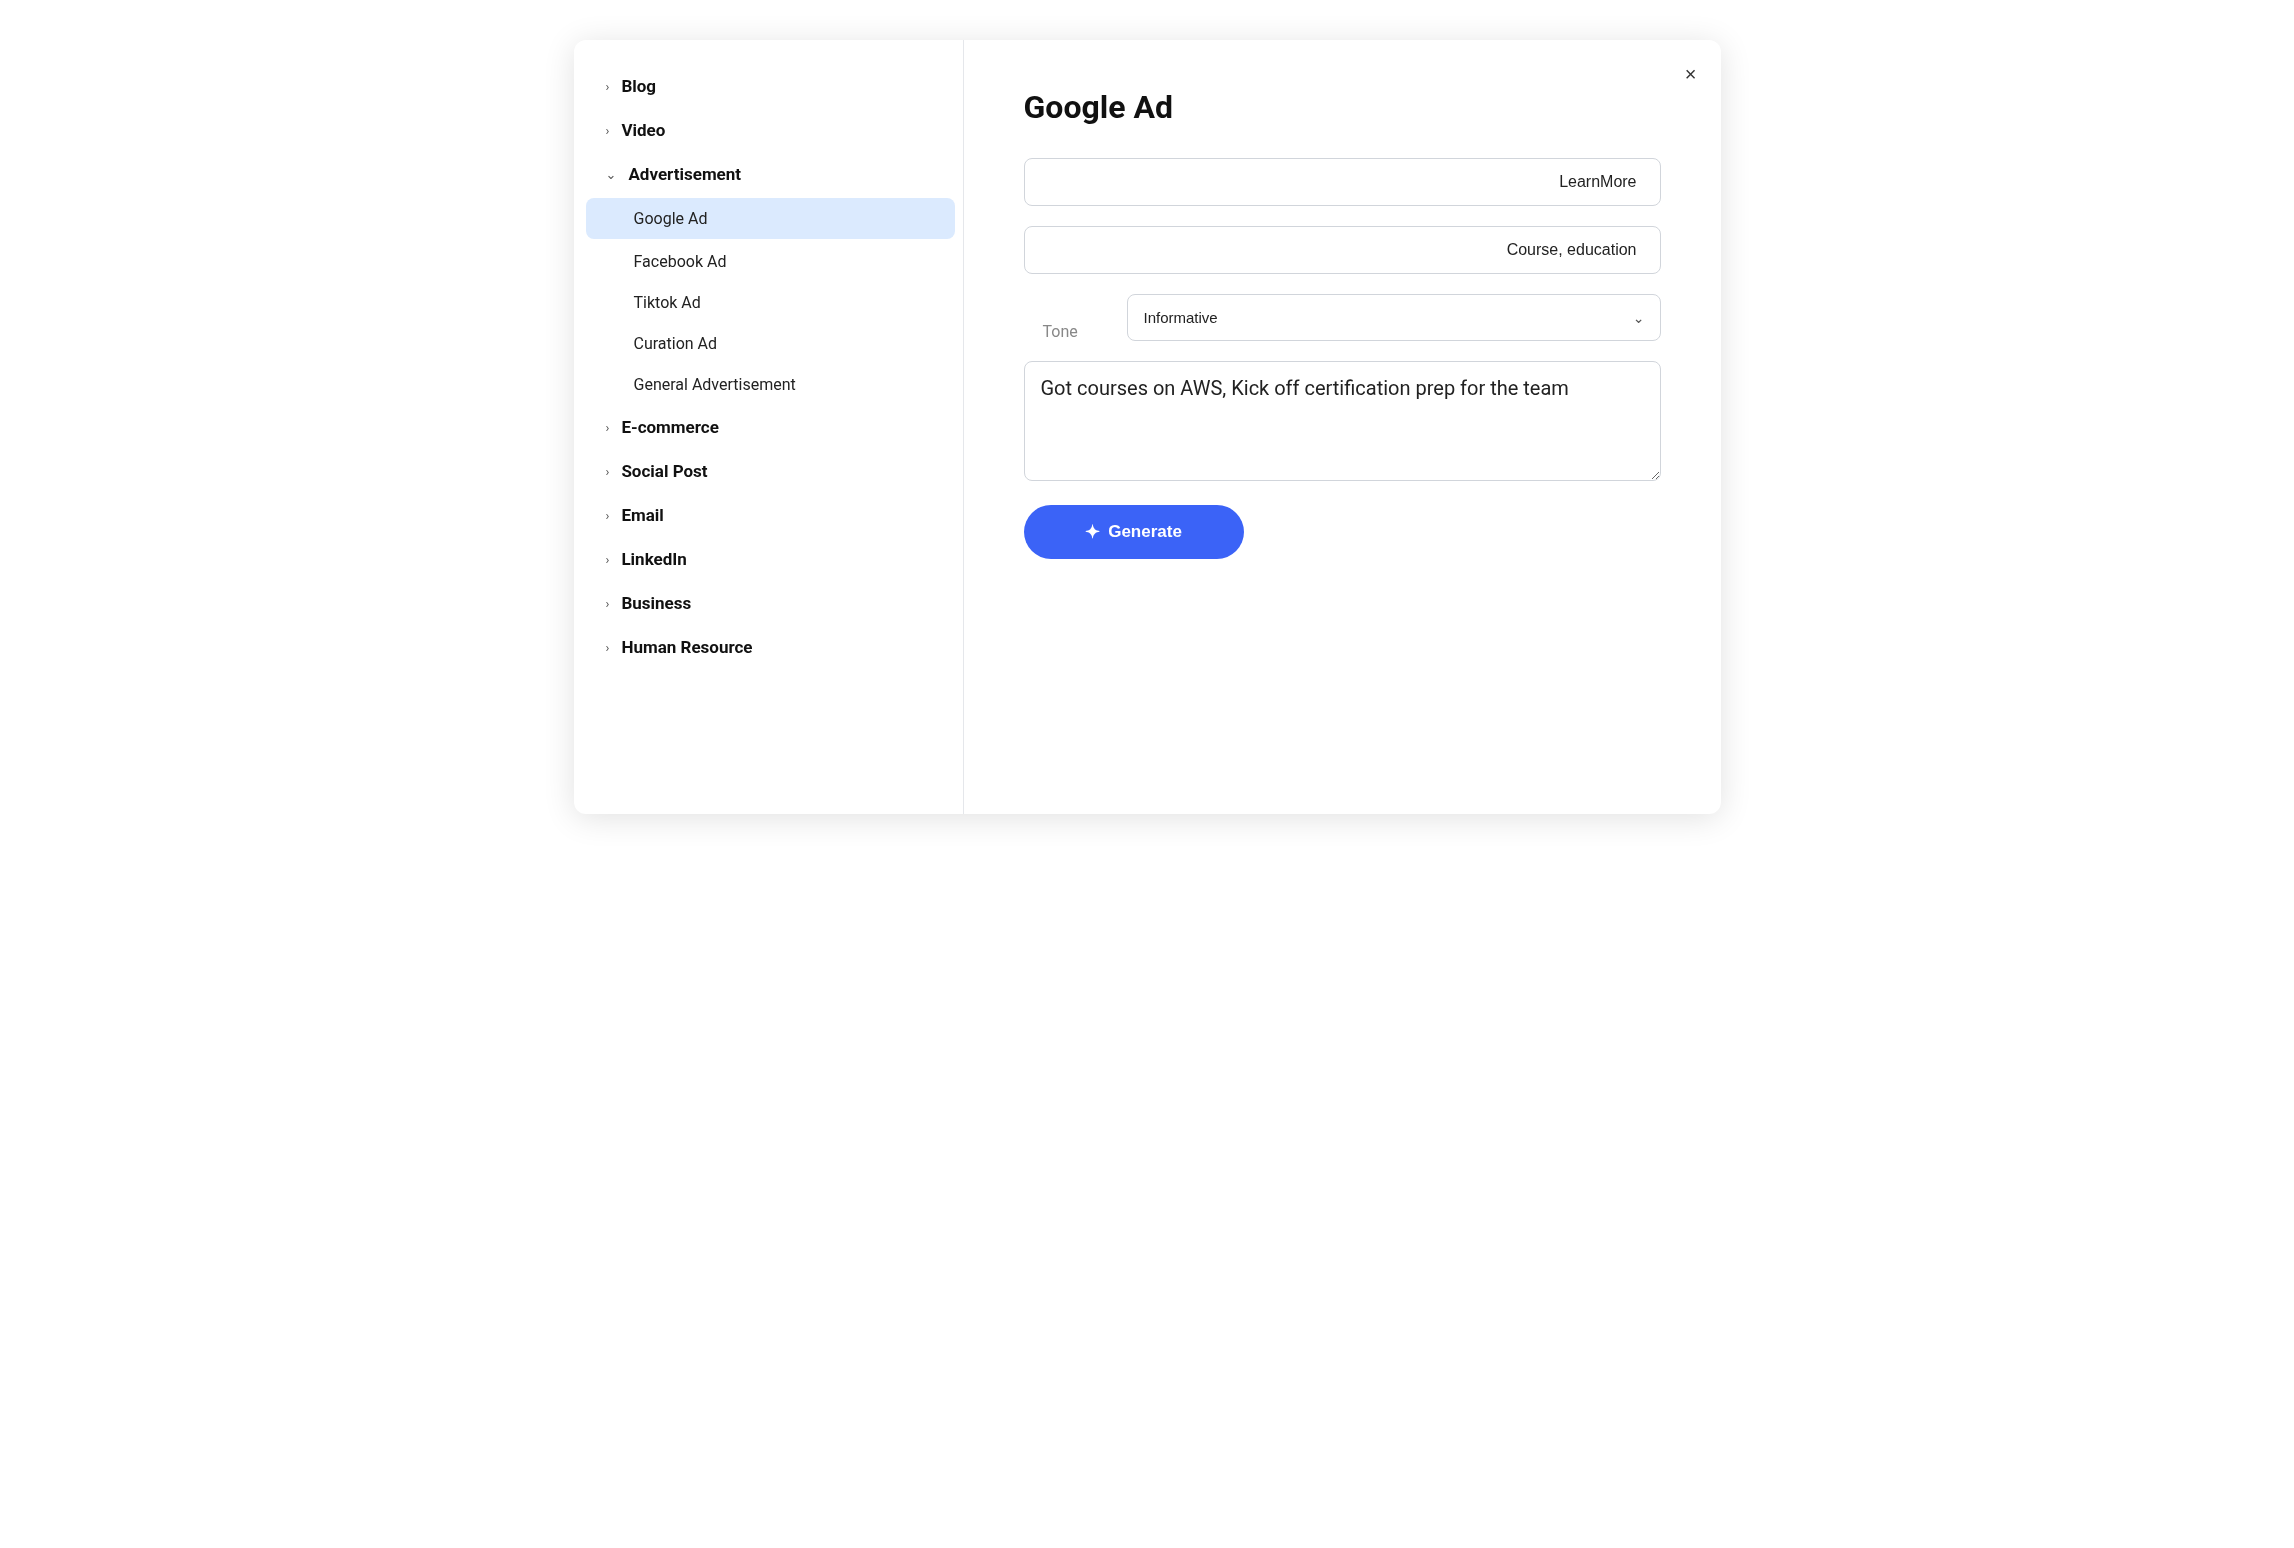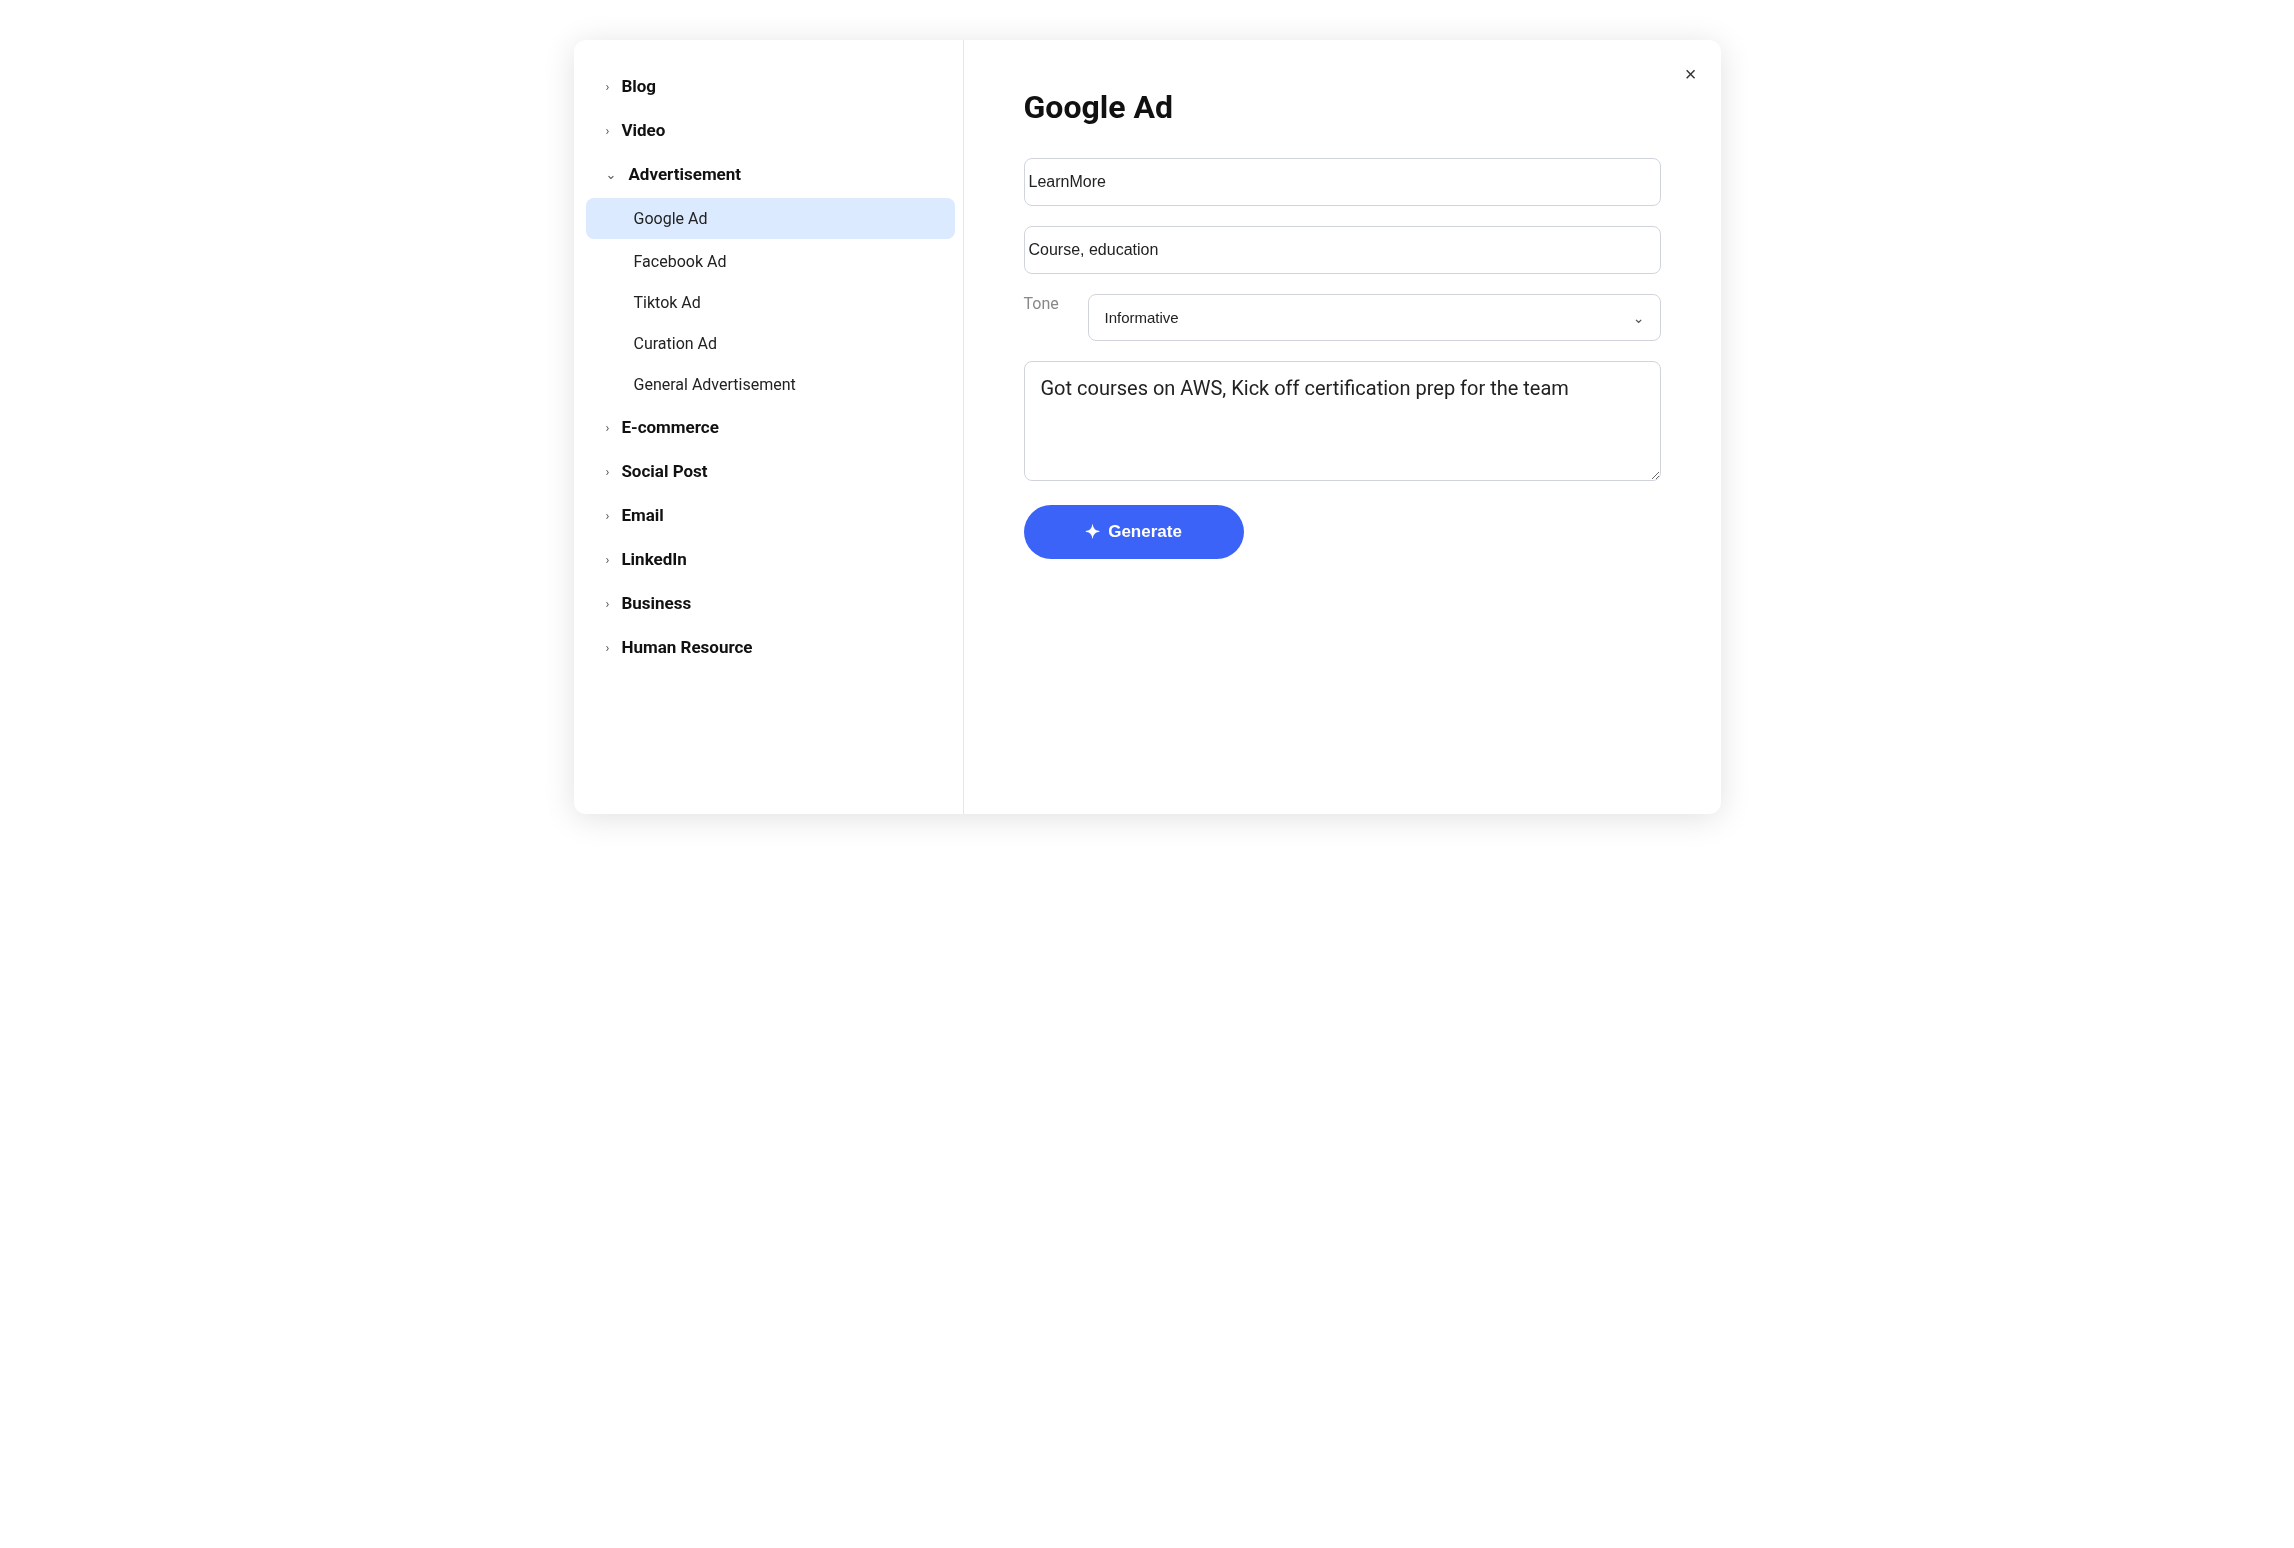--- a/index.html
+++ b/index.html
@@ -105,33 +105,35 @@
     }
 
     .form-field {
       margin-bottom: 20px;
     }
 
     .form-input {
       width: 100%;
       border: 1.5px solid #d1d5db;
       border-radius: 8px;
-      padding: 14px 4px;
+      padding: 14px 23px;
       font-size: 16px;
       color: #222;
       background: #fff;
       outline: none;
       transition: border-color 0.2s;
+      text-align: right;
     }
 
     .tone-row {
       display: flex;
-      align-items: flex-start;
-      gap: 16px;
+      align-items: flex-end;
+      gap: 36px;
       margin-bottom: 20px;
+      margin-left: 19px;
     }
 
     .tone-label {
       font-size: 16px;
       color: #888;
       min-width: 48px;
     }
 
     .tone-select-wrapper {
       flex: 1;

